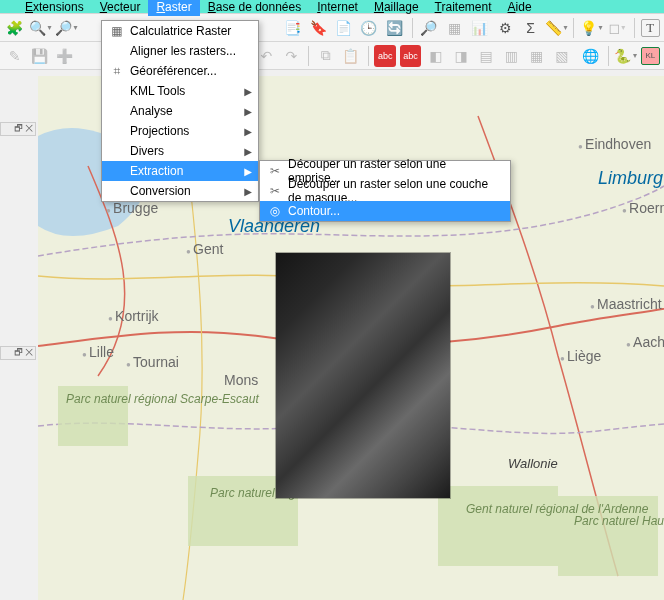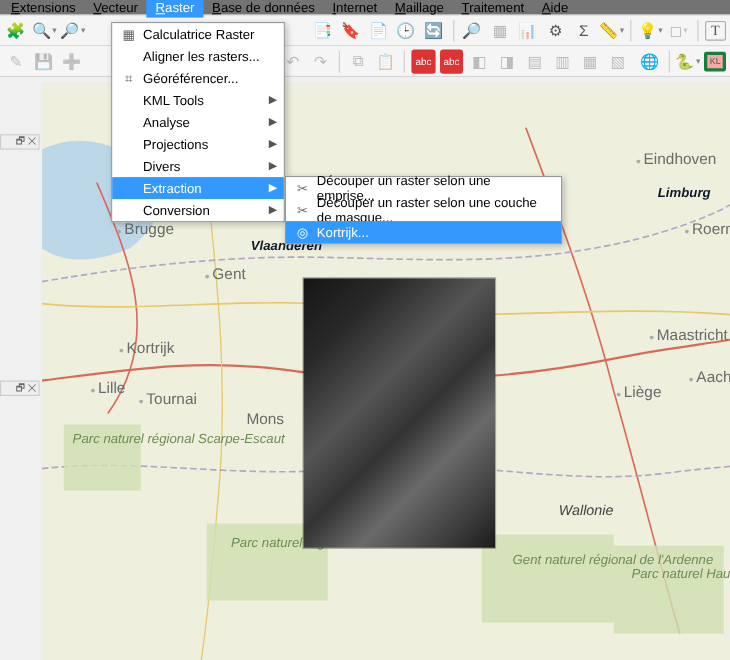--- a/index.html
+++ b/index.html
@@ -1,19 +1,19 @@
 <!DOCTYPE html>
 <html><head>
 <meta charset="utf-8">
 <style>
 * { box-sizing: border-box; margin: 0; padding: 0; font-family: "Segoe UI", Tahoma, sans-serif; font-size: 12px; }
 body { width: 664px; height: 600px; background: #f0f0f0; overflow: hidden; position: relative; }
 
 
-.menubar { height: 14px; background: #737373; display: flex; align-items: center; padding: 0 2px; border-bottom: 1px solid #d6d6d6; }
+.menubar { height: 14px; background: #5eead4; display: flex; align-items: center; padding: 0 17px; border-bottom: 1px solid #d6d6d6; }
 .menubar .menu-item { padding: 2px 8px; cursor: default; }
 .menubar .menu-item.active { background: #3399ff; color: #fff; }
 .menubar .menu-item u { text-decoration: underline; }
 
 
 .toolbar-row { height: 28px; display: flex; align-items: center; gap: 4px; padding: 2px 4px; border-bottom: 1px solid #d6d6d6; background: #f5f5f5; }
 .tool-icon { width: 22px; height: 22px; border-radius: 2px; display: flex; align-items: center; justify-content: center; font-size: 14px; color: #555; }
 .sep { width: 1px; height: 20px; background: #ccc; margin: 0 2px; }
 .tool-dd::after { content: "▾"; font-size: 8px; margin-left: 1px; color: #888; }
 
@@ -31,21 +31,21 @@
 
 
 .map-area { position: absolute; top: 76px; left: 38px; right: 0; bottom: 0; background: #e8e6d4; overflow: hidden; }
 .map-canvas { position: absolute; inset: 0; }
 
 
 .raster-overlay { position: absolute; top: 177px; left: 238px; width: 174px; height: 245px; background: linear-gradient(135deg,#151515 0%,#2a2a2a 20%,#555 40%,#333 55%,#6a6a6a 70%,#444 85%,#1b1b1b 100%); box-shadow: 0 0 0 1px rgba(0,0,0,.3); }
 .city-label { position: absolute; font-size: 14px; color: #6a6a6a; white-space: nowrap; }
 .city-dot::before { content: "● "; color: #aaa; font-size: 8px; }
 .park-label { position: absolute; font-size: 12px; font-style: italic; color: #6f8b54; white-space: nowrap; text-align: center; }
-.region-label { position: absolute; font-size: 12px; font-style: italic; color: #0f172a; font-weight: bold; }
+.region-label { position: absolute; font-size: 18px; font-style: italic; color: #0369a1; }
 .country-label { position: absolute; font-size: 13px; font-style: italic; color: #404040; }
 </style>
 </head>
 <body>
 
 <div class="menubar">
   <div class="menu-item"><u>E</u><span>xtensions</span></div>
   <div class="menu-item"><u>V</u>ecteur</div>
   <div class="menu-item active"><u>R</u>aster</div>
   <div class="menu-item"><u>B</u>ase de données</div>
@@ -96,21 +96,21 @@
   <span class="tool-icon" style="opacity:.35">◧</span>
   <span class="tool-icon" style="opacity:.35">◨</span>
   <span class="tool-icon" style="opacity:.35">▤</span>
   <span class="tool-icon" style="opacity:.35">▥</span>
   <span class="tool-icon" style="opacity:.35">▦</span>
   <span class="tool-icon" style="opacity:.35">▧</span>
   <span style="flex:1"></span>
   <span class="tool-icon" style="color:#2a7">🌐</span>
   <span class="sep"></span>
   <span class="tool-icon tool-dd" style="color:#3572A5">🐍</span>
-  <span class="tool-icon" style="background:#fca5a5;border:3px solid #15803d;width:20px;height:18px;font-size:8px;display:flex;align-items:center;justify-content:center">KL</span>
+  <span class="tool-icon" style="background:#fca5a5;border:1px solid #15803d;width:20px;height:18px;font-size:8px;display:flex;align-items:center;justify-content:center">KL</span>
 </div>
 
 <div class="panel-handle" style="top:122px">🗗 ✕</div>
 <div class="panel-handle" style="top:346px">🗗 ✕</div>
 
 <div class="map-area">
   <svg class="map-canvas" viewBox="0 0 626 524">
     <rect width="626" height="524" fill="#eef0dd"></rect>
 
     <path d="M0 60 Q40 40 90 70 Q130 110 80 150 Q30 170 0 150 Z" fill="#bcd8e8"></path>
@@ -204,15 +204,15 @@
   <div class="item">
       <span class="ico">✂</span>
       <span class="lbl">Découper un raster selon une emprise...</span>
     </div>
   <div class="item">
       <span class="ico">✂</span>
       <span class="lbl">Découper un raster selon une couche de masque...</span>
     </div>
   <div class="item highlight">
       <span class="ico">◎</span>
-      <span class="lbl">Kortrijk...</span>
+      <span class="lbl">Contour...</span>
     </div>
 </div>
 
 </body></html>

